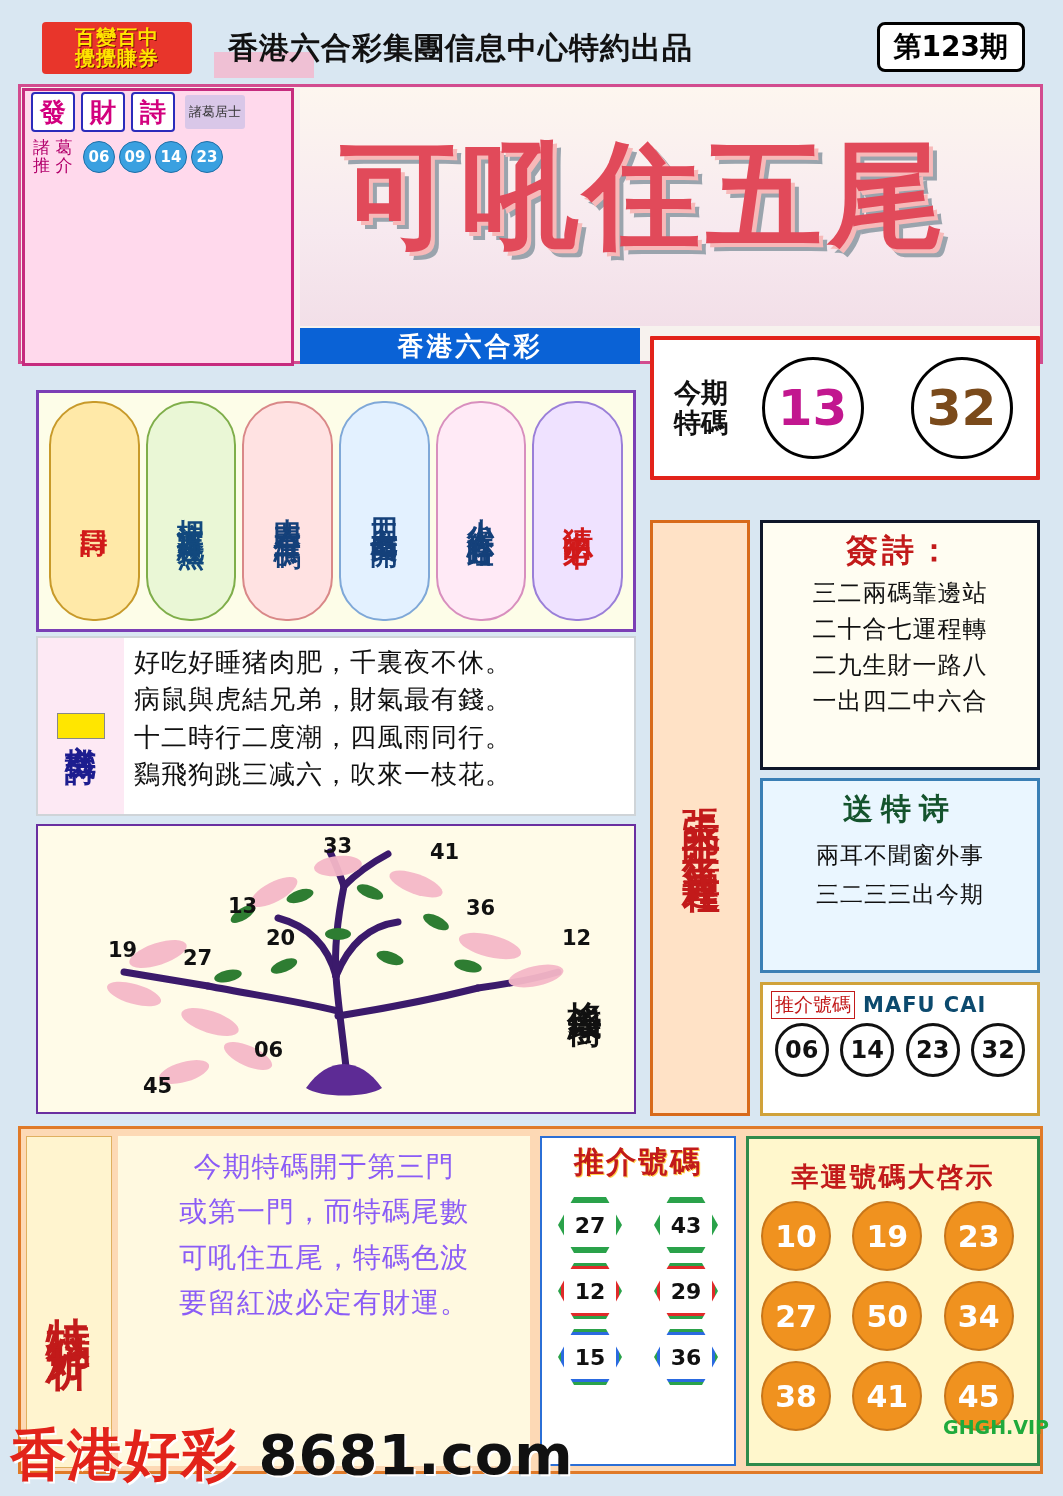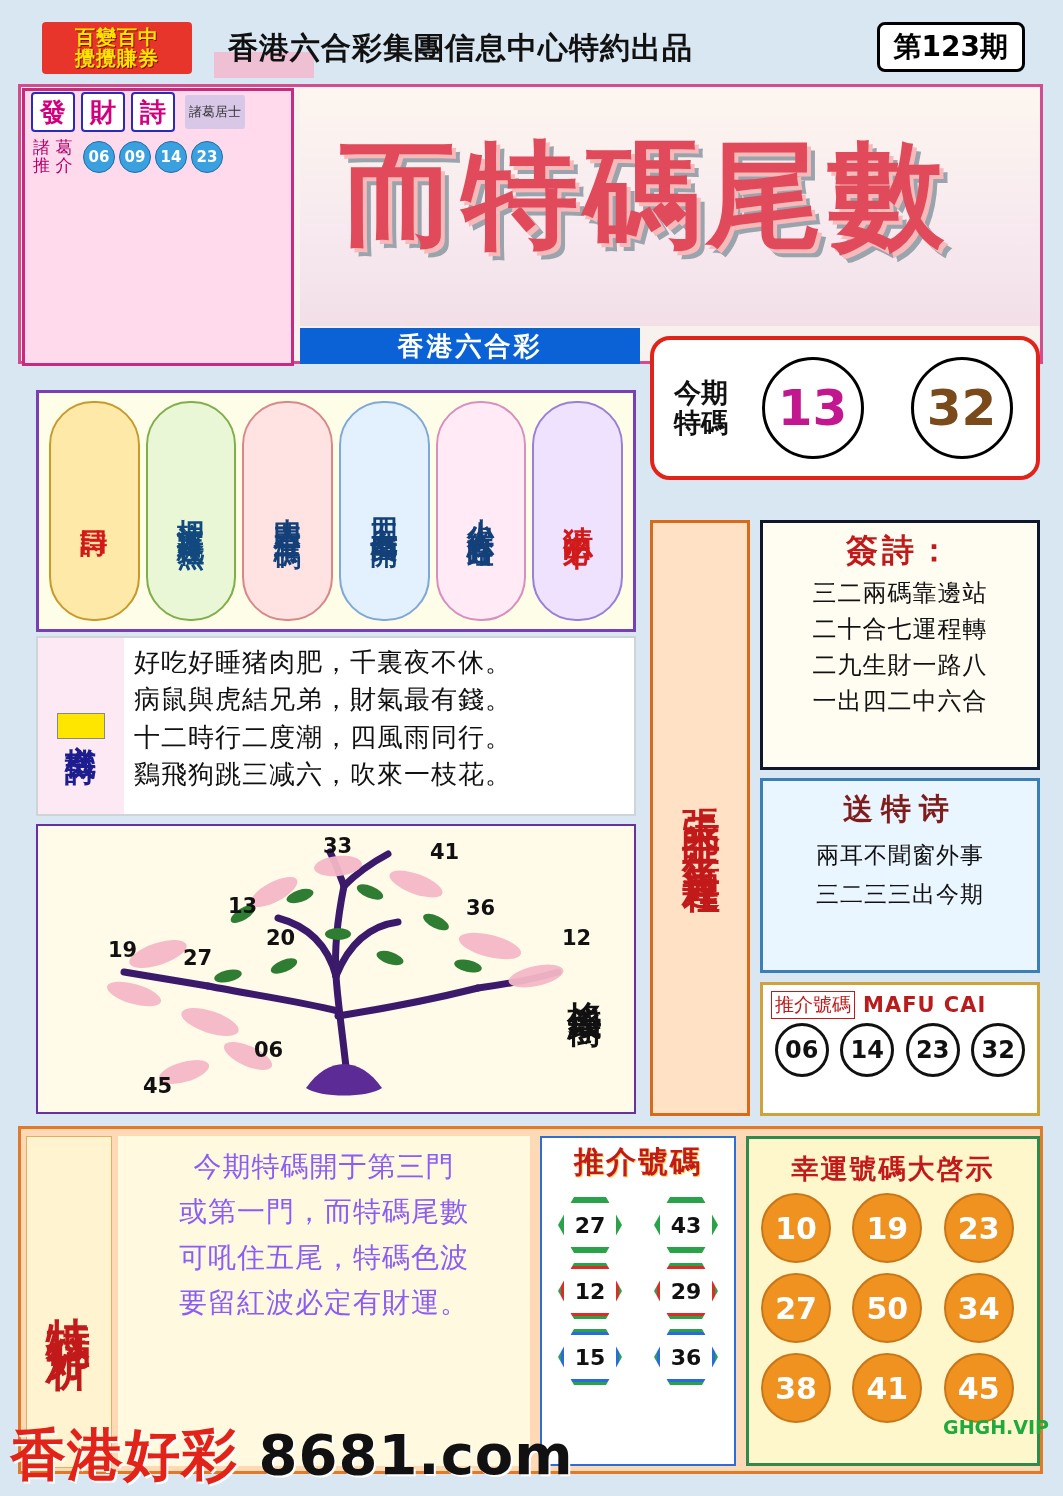--- a/index.html
+++ b/index.html
@@ -43,21 +43,21 @@
             background:linear-gradient(180deg,#fdf6ef 0%,#f7e9ef 60%,#f2dfe8 100%);overflow:hidden;}
   .bt-text{position:absolute;left:40px;top:30px;font-size:116px;font-weight:bold;color:#e14a5a;
      text-shadow:4px 4px 0 #f7b9b9, 8px 8px 0 #9aa4ad;letter-spacing:6px;white-space:nowrap;
      font-family:"DejaVu Serif","Liberation Serif",serif;}
 
   .blue-sub{position:absolute;left:300px;top:328px;width:340px;height:36px;background:#0a62d6;
      color:#fff;font-size:26px;font-weight:bold;display:flex;align-items:center;justify-content:center;letter-spacing:3px;}
 
   
   .spec{position:absolute;left:650px;top:336px;width:390px;height:144px;background:#fff;
-        border:4px solid #e2231a;border-radius:20px;box-sizing:border-box;display:flex;align-items:center;}
+        border:4px solid #e2231a;border-radius:1px;box-sizing:border-box;display:flex;align-items:center;}
   .spec-lab{width:74px;margin-left:10px;font-size:27px;font-weight:bold;color:#111;line-height:1.12;text-align:center;}
   .spec-balls{flex:1;display:flex;align-items:center;justify-content:space-around;}
   .ball-lg{width:96px;height:96px;border-radius:50%;border:3px solid #000;background:#fff;
      display:flex;align-items:center;justify-content:center;font-size:50px;font-weight:bold;}
   .ball-lg.b1{color:#c2178f;}
   .ball-lg.b2{color:#7a4a1b;}
 
   
   .caps{position:absolute;left:36px;top:390px;width:600px;height:242px;background:#fdfde8;
         border:3px solid #7b3fb5;box-sizing:border-box;display:flex;gap:6px;padding:8px 10px;}
@@ -89,26 +89,26 @@
   
   .zts{position:absolute;left:650px;top:520px;width:100px;height:596px;background:#ffe2c6;
      border:3px solid #d86a1a;box-sizing:border-box;display:flex;align-items:center;justify-content:center;}
   .zts .v{writing-mode:vertical-rl;text-orientation:upright;font-size:38px;font-weight:bold;color:#c21a1a;
      letter-spacing:8px;line-height:1.1;}
   .rbox{position:absolute;left:760px;background:#fffdf2;border:3px solid #0f172a;box-sizing:border-box;}
   .qianshi{top:520px;width:280px;height:250px;}
   .qianshi .hd{font-size:32px;font-weight:bold;color:#c21a1a;text-align:center;padding:6px 0 2px;letter-spacing:4px;}
   .qianshi .ln{font-size:24px;color:#111;text-align:center;letter-spacing:1px;line-height:1.5;white-space:nowrap;}
   .songte{top:778px;width:280px;height:195px;background:#eaf6ff;border-color:#3a7fb5;}
-  .songte .hd{font-size:30px;font-weight:bold;color:#7f1d1d;text-align:center;padding:8px 0 6px;letter-spacing:8px;}
+  .songte .hd{font-size:30px;font-weight:bold;color:#14532d;text-align:center;padding:8px 0 6px;letter-spacing:8px;}
   .songte .ln{font-size:23px;color:#111;text-align:center;letter-spacing:1px;line-height:1.7;white-space:nowrap;}
   .tuijie{top:982px;width:280px;height:134px;background:#fff;border-color:#d0a23a;}
   .tuijie .hd{display:flex;align-items:center;gap:8px;padding:6px 8px 2px;}
   .tuijie .hd .cn{font-size:19px;color:#c21a1a;border:1px solid #c21a1a;padding:0 3px;}
-  .tuijie .hd .en{font-size:21px;font-weight:bold;color:#b91c1c;letter-spacing:1px;}
+  .tuijie .hd .en{font-size:21px;font-weight:bold;color:#0c4a6e;letter-spacing:1px;}
   .tuijie .balls{display:flex;justify-content:space-around;align-items:center;padding:2px 6px;}
   .ball-md{width:48px;height:48px;border-radius:50%;border:3px solid #111;background:#fff;
      display:flex;align-items:center;justify-content:center;font-size:24px;font-weight:bold;color:#111;}
 
   
   .bottom{position:absolute;left:18px;top:1126px;width:1025px;height:348px;background:#fdd9b5;
      border:3px solid #e07a28;box-sizing:border-box;}
   .tema-lab{position:absolute;left:26px;top:1136px;width:84px;height:330px;background:#fff4cf;
      display:flex;align-items:center;justify-content:center;border:1px solid #e0b060;}
   .tema-lab .v{writing-mode:vertical-rl;text-orientation:upright;font-size:44px;font-weight:bold;color:#c21a1a;letter-spacing:10px;}
@@ -120,21 +120,21 @@
      text-shadow:1px 1px 0 #ffd24a;}
   .tj2 .row{display:flex;justify-content:space-around;align-items:center;margin-top:10px;}
   .hex{width:58px;height:50px;display:flex;align-items:center;justify-content:center;font-size:22px;font-weight:bold;color:#111;
      background:#fff;border:3px solid #2aa24a;clip-path:polygon(25% 0,75% 0,100% 50%,75% 100%,25% 100%,0 50%);}
   .hex.g{border-color:#2aa24a;box-shadow:0 0 0 3px #2aa24a inset;}
   .hex.r{box-shadow:0 0 0 3px #e02a2a inset;}
   .hex.b{box-shadow:0 0 0 3px #2a6ae0 inset;}
 
   .lucky{position:absolute;left:746px;top:1136px;width:294px;height:330px;background:#fff7cc;
      border:3px solid #2f8a4b;box-sizing:border-box;}
-  .lucky .hd{font-size:27px;font-weight:bold;color:#c21a1a;text-align:center;padding:12px 0 2px;letter-spacing:2px;}
+  .lucky .hd{font-size:27px;font-weight:bold;color:#c21a1a;text-align:center;padding:20px 0 2px;letter-spacing:2px;}
   .lucky .grid{display:grid;grid-template-columns:repeat(3,1fr);gap:10px;padding:4px 12px;}
   .ball-or{width:66px;height:66px;border-radius:50%;background:#f0921f;border:2px solid #c8761a;
      display:flex;align-items:center;justify-content:center;font-size:30px;font-weight:bold;color:#fff;}
 
   
   .wm{position:absolute;left:10px;top:1418px;font-size:56px;font-weight:bold;color:#e2231a;
       text-shadow:2px 2px 0 #fff;white-space:nowrap;letter-spacing:1px;}
   .wm .dom{color:#111;}
   .wm2{position:absolute;right:14px;bottom:10px;font-size:19px;font-weight:bold;color:#1faa3c;}
 </style>
@@ -150,21 +150,21 @@
     </div>
     <div class="pinkblob"></div>
     <div class="hdr-title">香港六合彩集團信息中心特約出品</div>
     <div class="issue">第123期</div>
   </div>
 
   <div class="topband"></div>
 
   <div class="bigtitle">
 
-    <div class="bt-text">而特碼尾數</div>
+    <div class="bt-text">可吼住五尾</div>
   </div>
   <div class="blue-sub">香港六合彩</div>
 
   <div class="poem">
     <div class="poem-hd">
       <div class="c">發</div>
       <div class="c">財</div>
       <div class="c">詩</div>
       <div class="sub">諸葛居士</div>
     </div>

